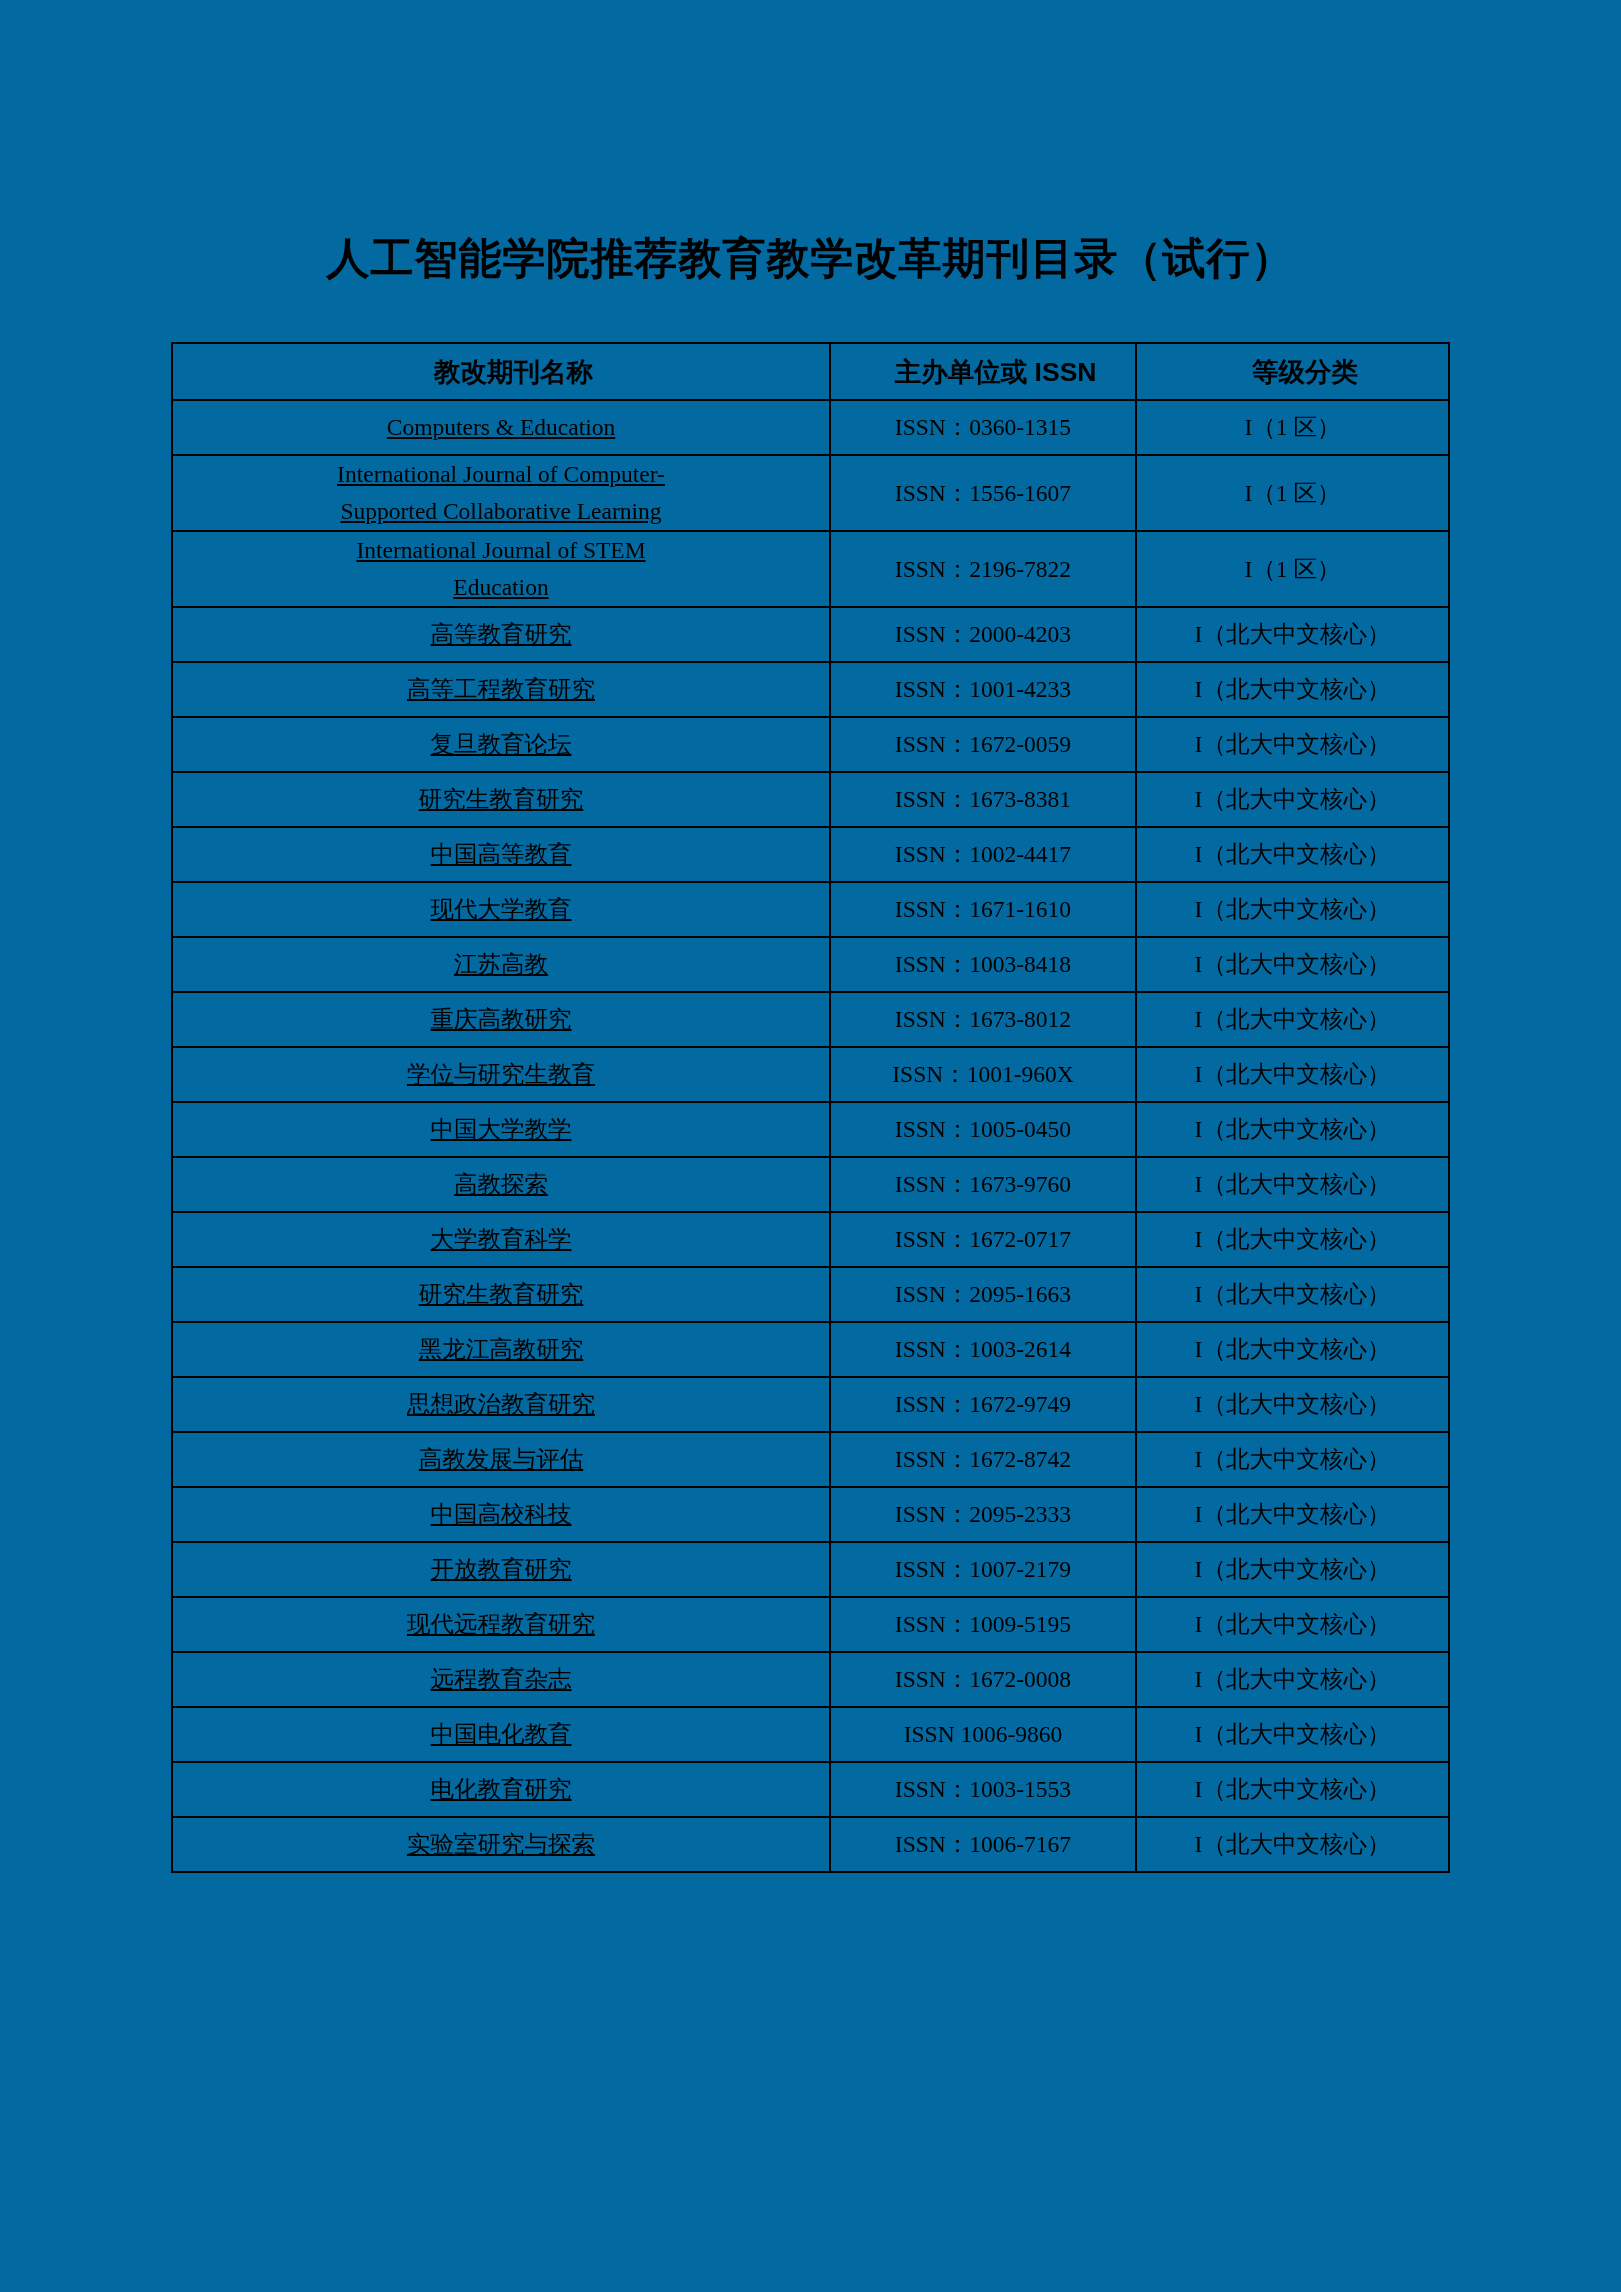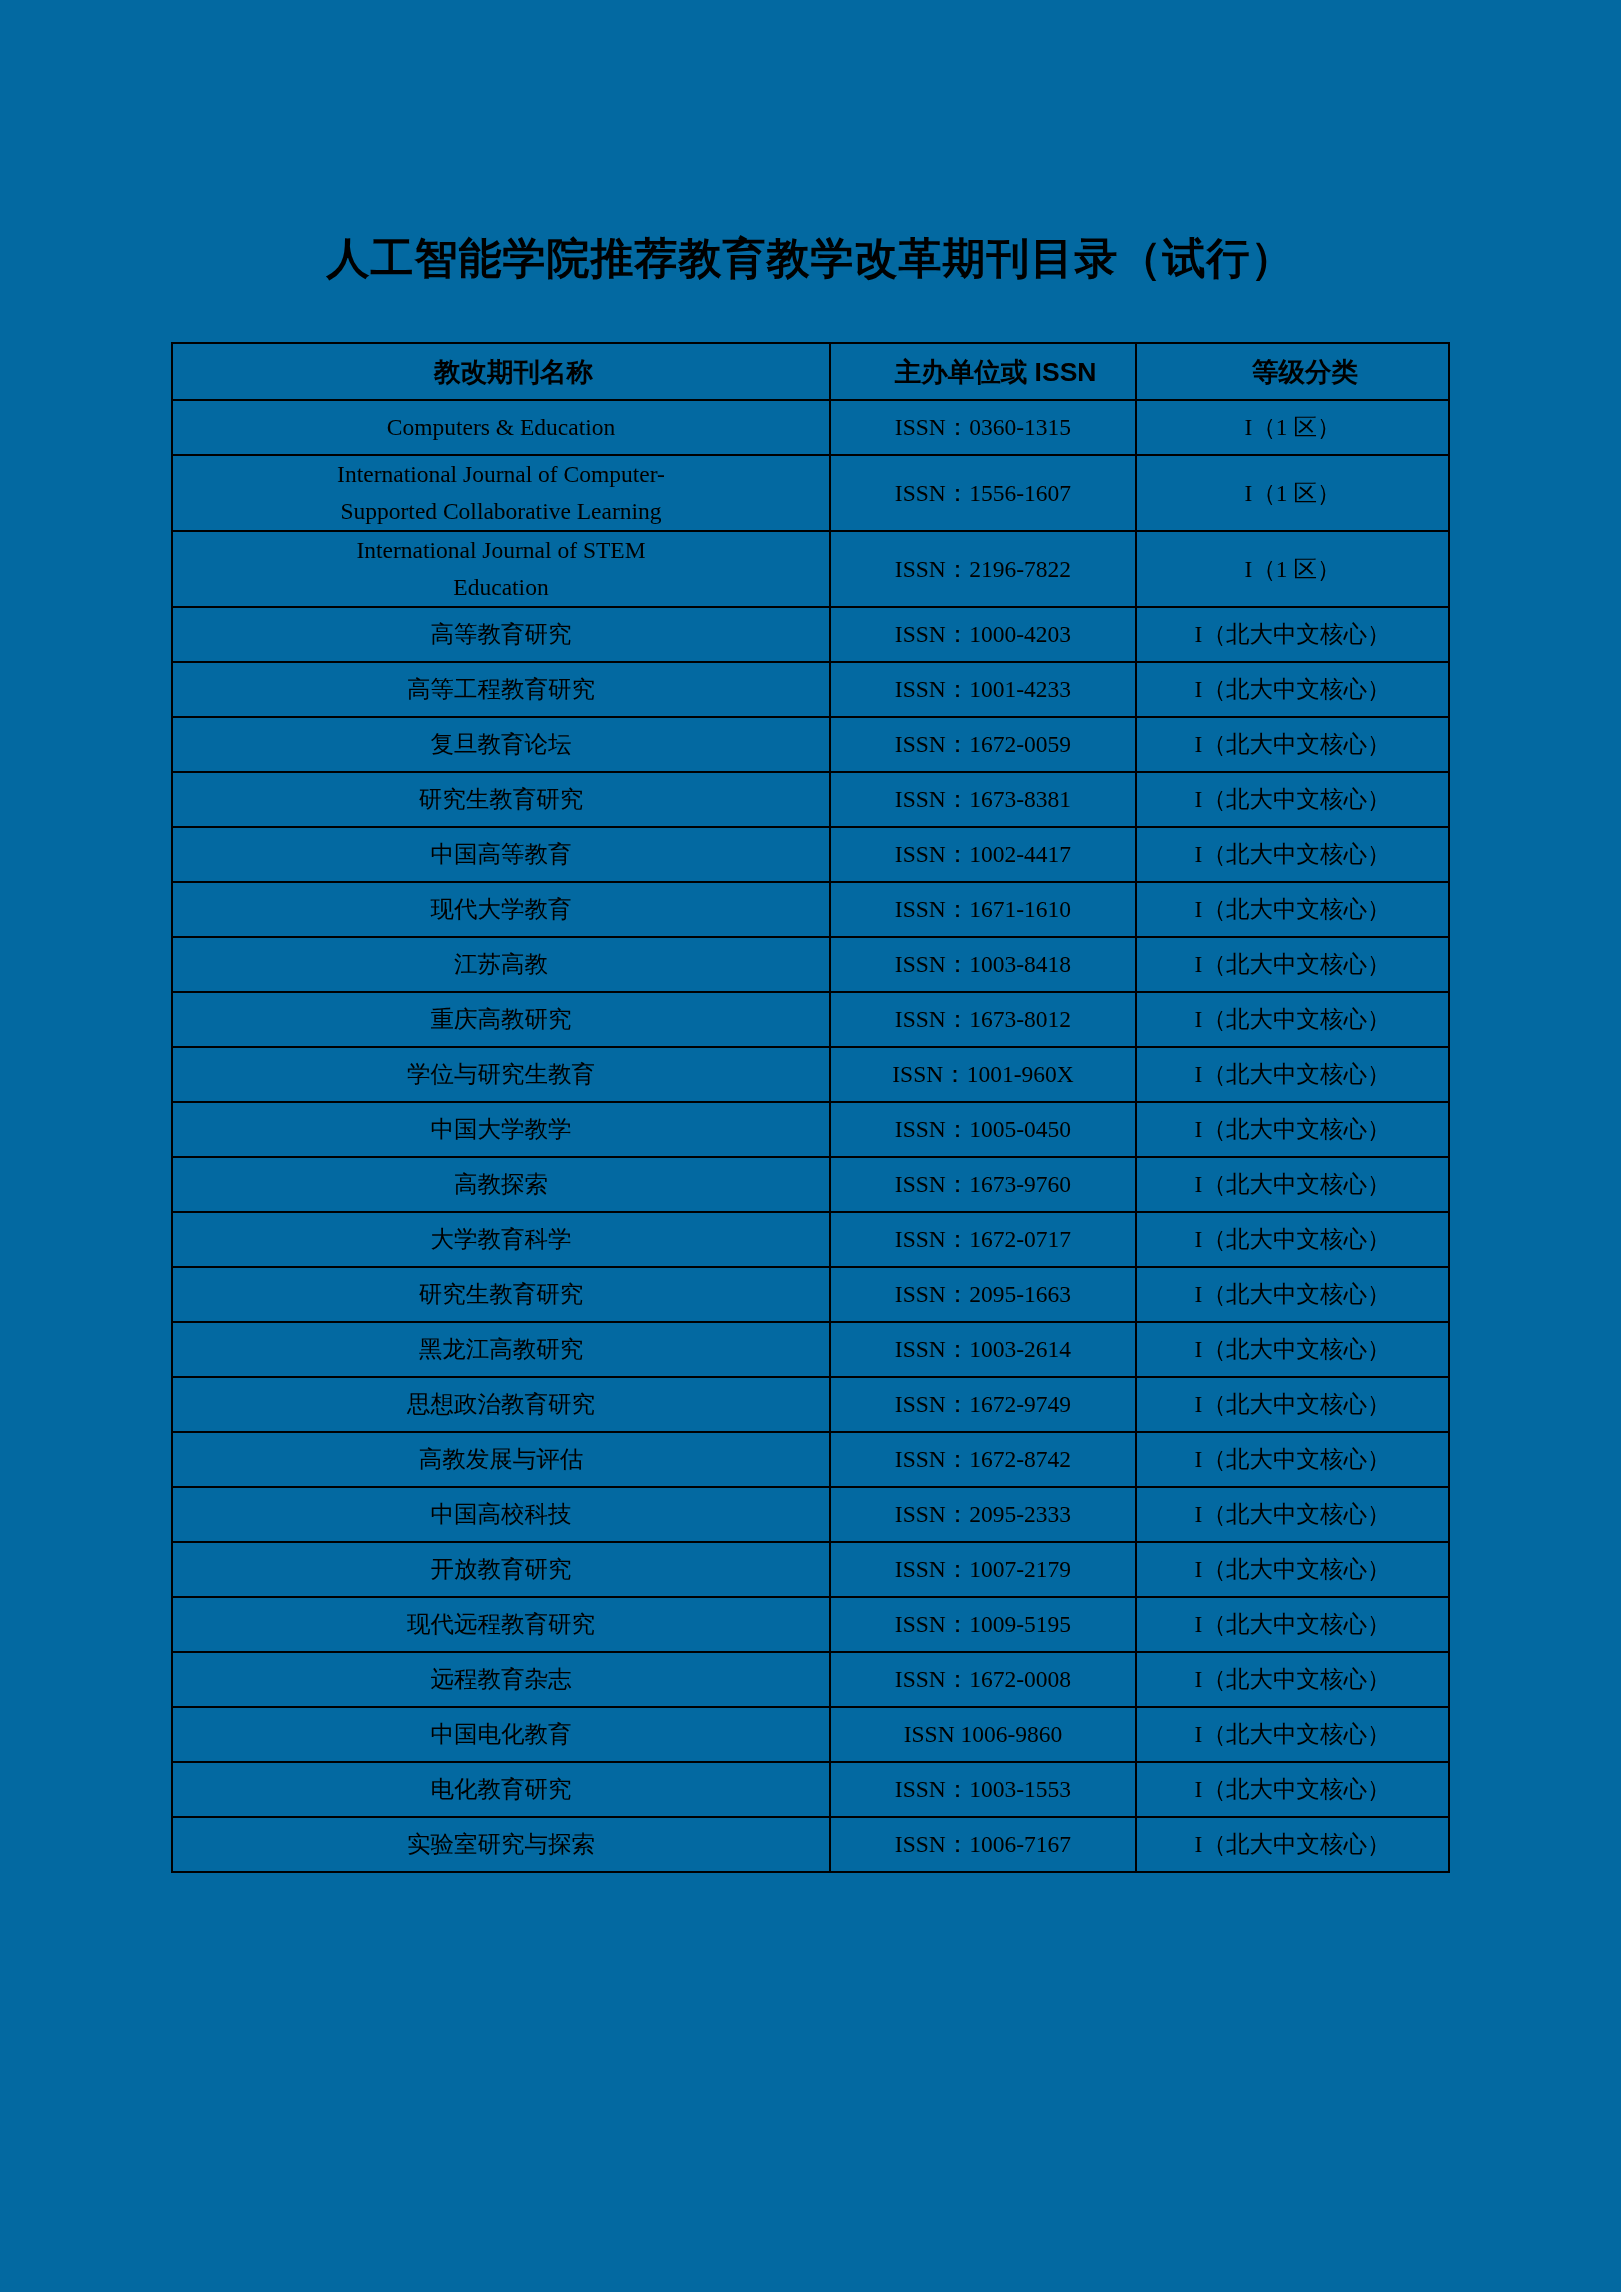--- a/index.html
+++ b/index.html
@@ -56,20 +56,21 @@
     padding-left: 33px;
   }
   .journal-table td {
     height: 53px;
     font-family: "Liberation Serif", serif;
     font-size: 23.5px;
   }
   .journal-table td.name {
     white-space: pre-line;
     line-height: 37px;
+    text-decoration: underline;
   }
   .journal-table td.issn,
   .journal-table td.level {
     line-height: 29px;
     margin-top: 12px;
   }
 </style>
 </head>
 <body>
 
@@ -103,21 +104,21 @@
           <td class="level">I（1 区）</td>
         </tr>
         <tr>
           <td class="name">International Journal of STEM
 Education</td>
           <td class="issn">ISSN：2196-7822</td>
           <td class="level">I（1 区）</td>
         </tr>
         <tr>
           <td class="name">高等教育研究</td>
-          <td class="issn">ISSN：1000-4203</td>
+          <td class="issn">ISSN：2000-4203</td>
           <td class="level">I（北大中文核心）</td>
         </tr>
         <tr>
           <td class="name">高等工程教育研究</td>
           <td class="issn">ISSN：1001-4233</td>
           <td class="level">I（北大中文核心）</td>
         </tr>
         <tr>
           <td class="name">复旦教育论坛</td>
           <td class="issn">ISSN：1672-0059</td>

